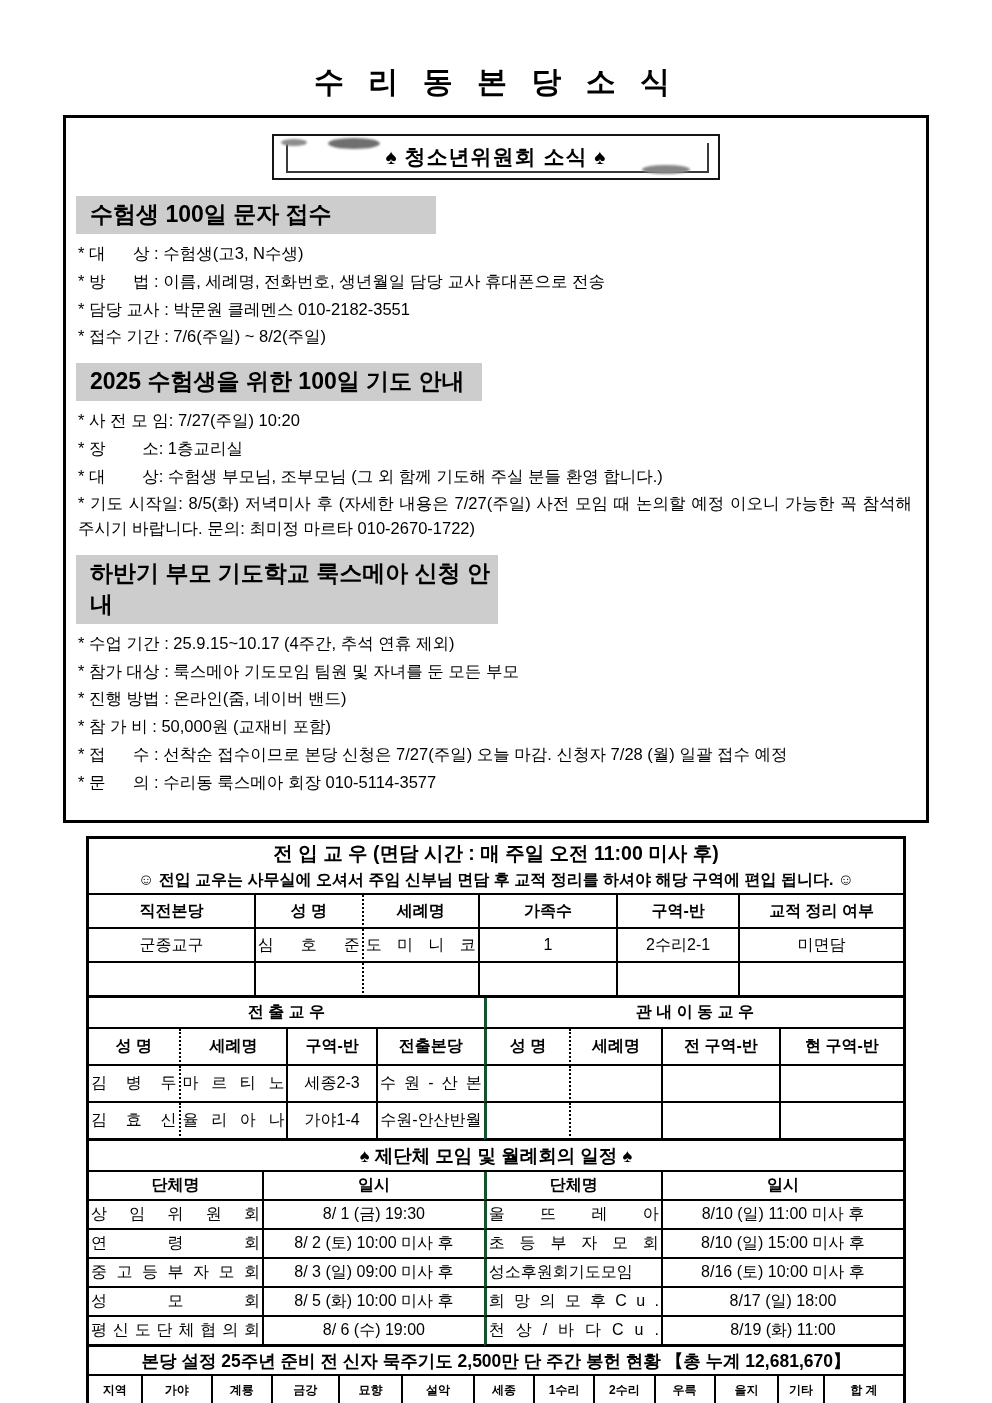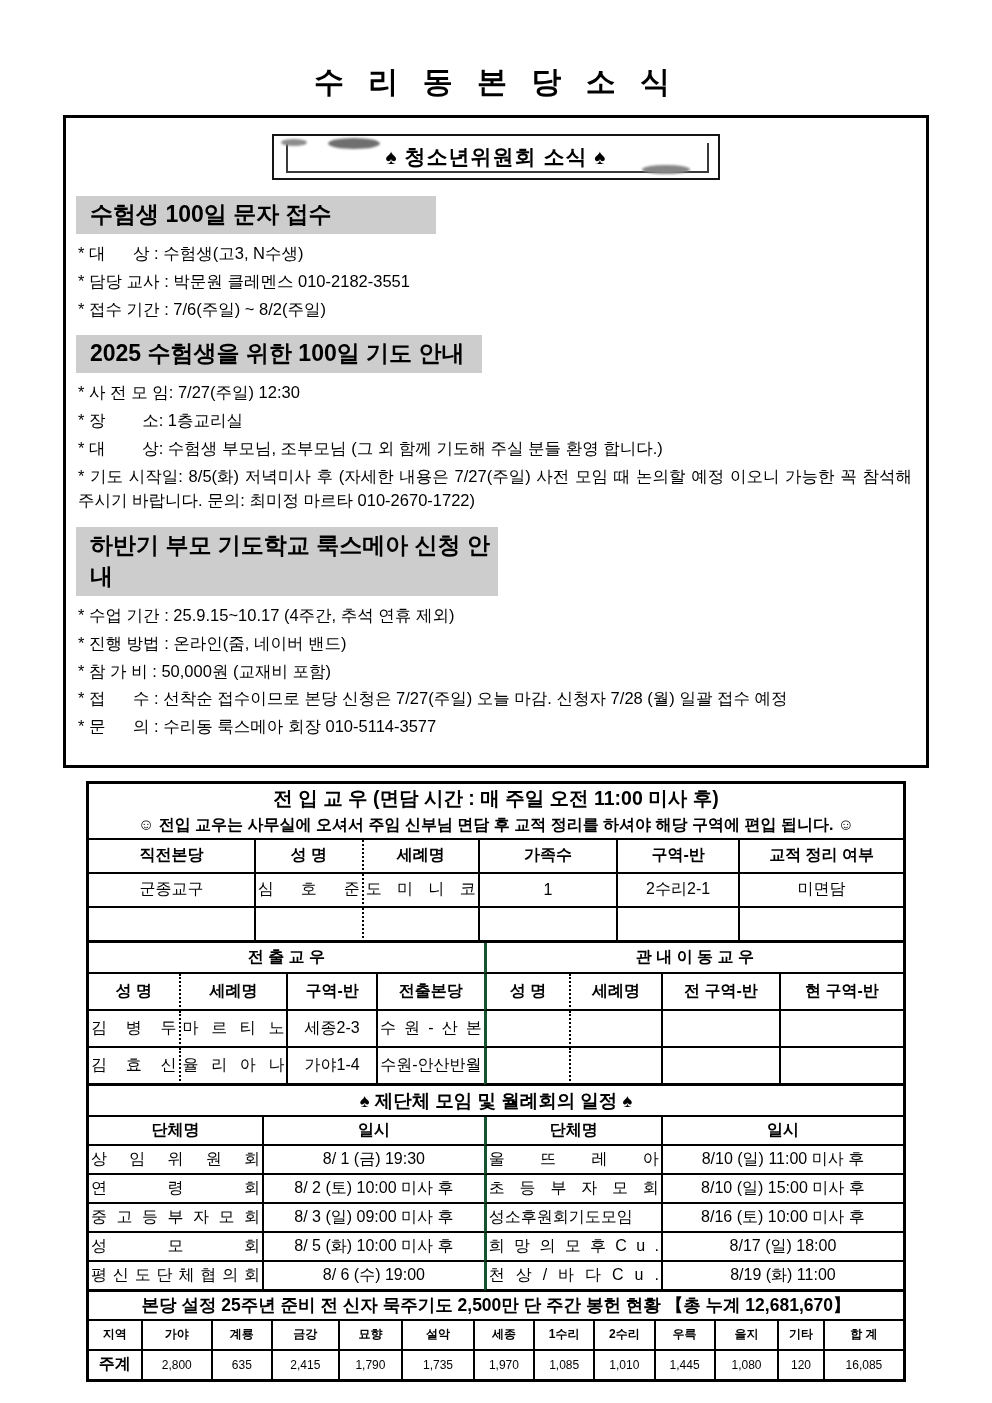--- a/index.html
+++ b/index.html
@@ -58,35 +58,37 @@
       <span class="smudge s1"></span>
       <span class="smudge s2"></span>
       <span class="smudge s3"></span>
       <span class="bframe"></span>
       <span class="btext">♠ 청소년위원회 소식 ♠</span>
     </div>
 
     <div class="section">
       <div class="sec-head w1">수험생 100일 문자 접수</div>
       <div class="line">* 대      상 : 수험생(고3, N수생)</div>
+      <div class="line">* 방      법 : 이름, 세례명, 전화번호, 생년월일 담당 교사 휴대폰으로 전송</div>
       <div class="line">* 담당 교사 : 박문원 클레멘스 010-2182-3551</div>
       <div class="line">* 접수 기간 : 7/6(주일) ~ 8/2(주일)</div>
     </div>
 
     <div class="section">
       <div class="sec-head w2">2025 수험생을 위한 100일 기도 안내</div>
-      <div class="line">* 사 전 모 임: 7/27(주일) 12:30</div>
+      <div class="line">* 사 전 모 임: 7/27(주일) 10:20</div>
       <div class="line">* 장        소: 1층교리실</div>
       <div class="line">* 대        상: 수험생 부모님, 조부모님 (그 외 함께 기도해 주실 분들 환영 합니다.)</div>
       <div class="line">* 기도 시작일: 8/5(화) 저녁미사 후 (자세한 내용은 7/27(주일) 사전 모임 때 논의할 예정 이오니 가능한 꼭 참석해 주시기 바랍니다. 문의: 최미정 마르타 010-2670-1722)</div>
     </div>
 
     <div class="section">
       <div class="sec-head w3">하반기 부모 기도학교 룩스메아 신청 안내</div>
       <div class="line">* 수업 기간 : 25.9.15~10.17 (4주간, 추석 연휴 제외)</div>
+      <div class="line">* 참가 대상 : 룩스메아 기도모임 팀원 및 자녀를 둔 모든 부모</div>
       <div class="line">* 진행 방법 : 온라인(줌, 네이버 밴드)</div>
       <div class="line">* 참 가 비 : 50,000원 (교재비 포함)</div>
       <div class="line">* 접      수 : 선착순 접수이므로 본당 신청은 7/27(주일) 오늘 마감. 신청자 7/28 (월) 일괄 접수 예정</div>
       <div class="line">* 문      의 : 수리동 룩스메아 회장 010-5114-3577</div>
     </div>
   </div>
 
   <div class="box2">
 
     <table class="tbl t-in">

